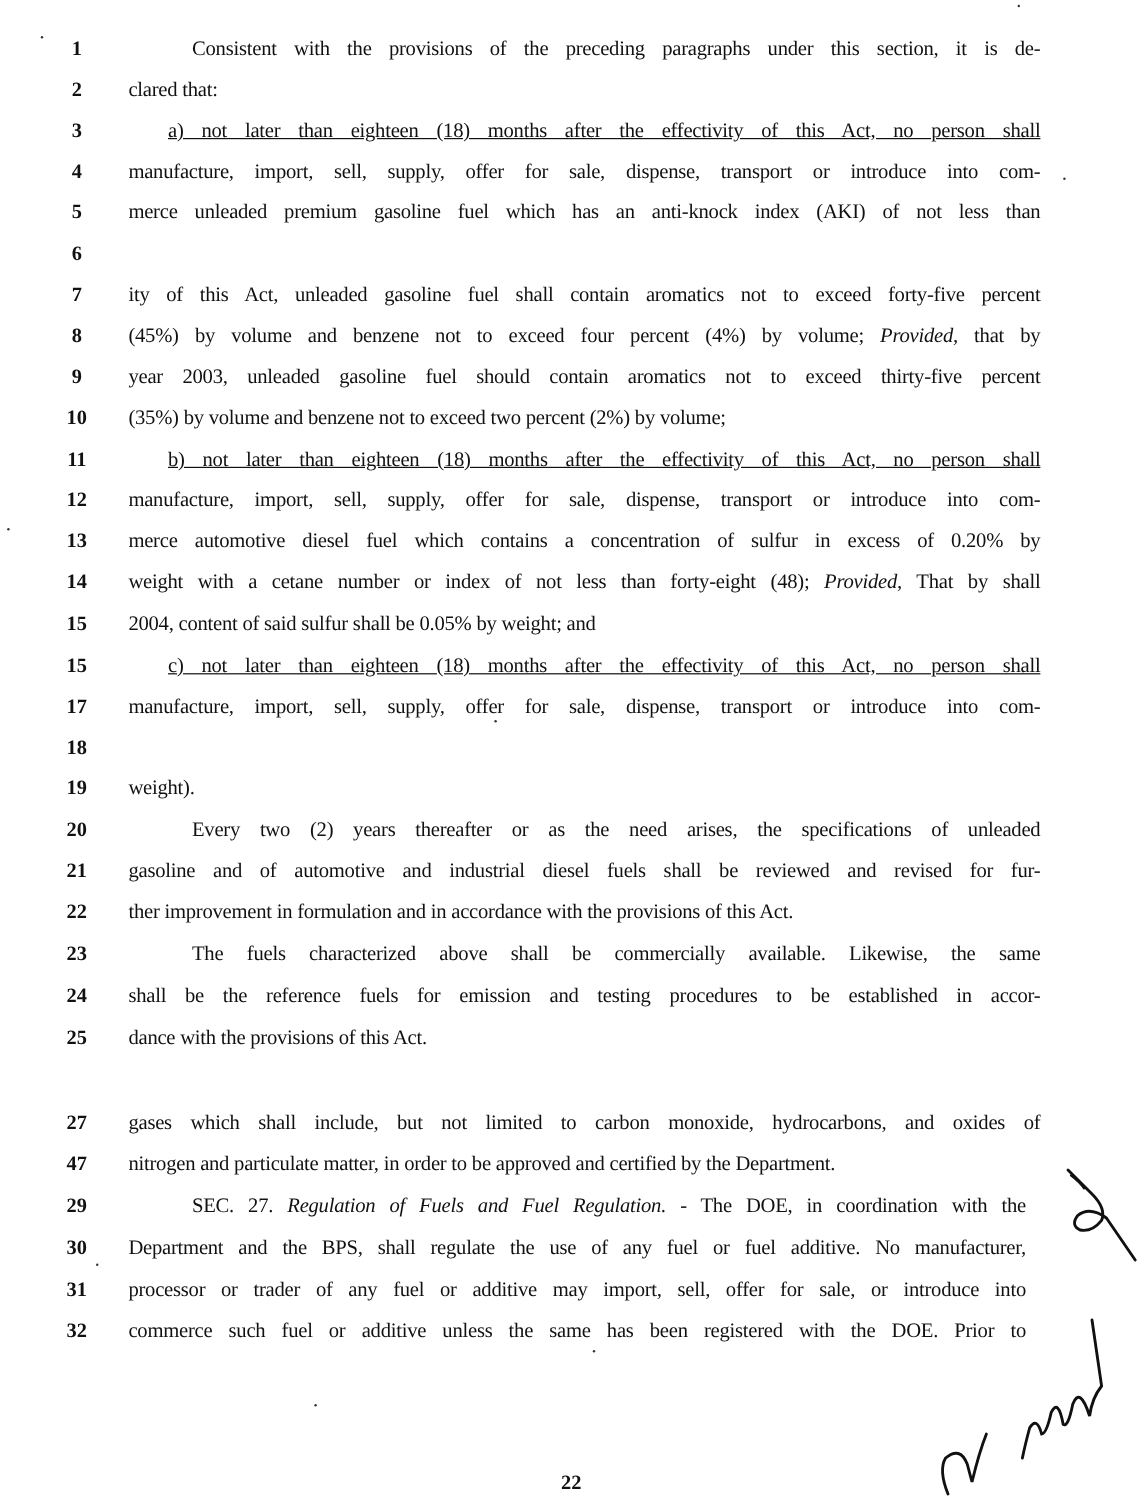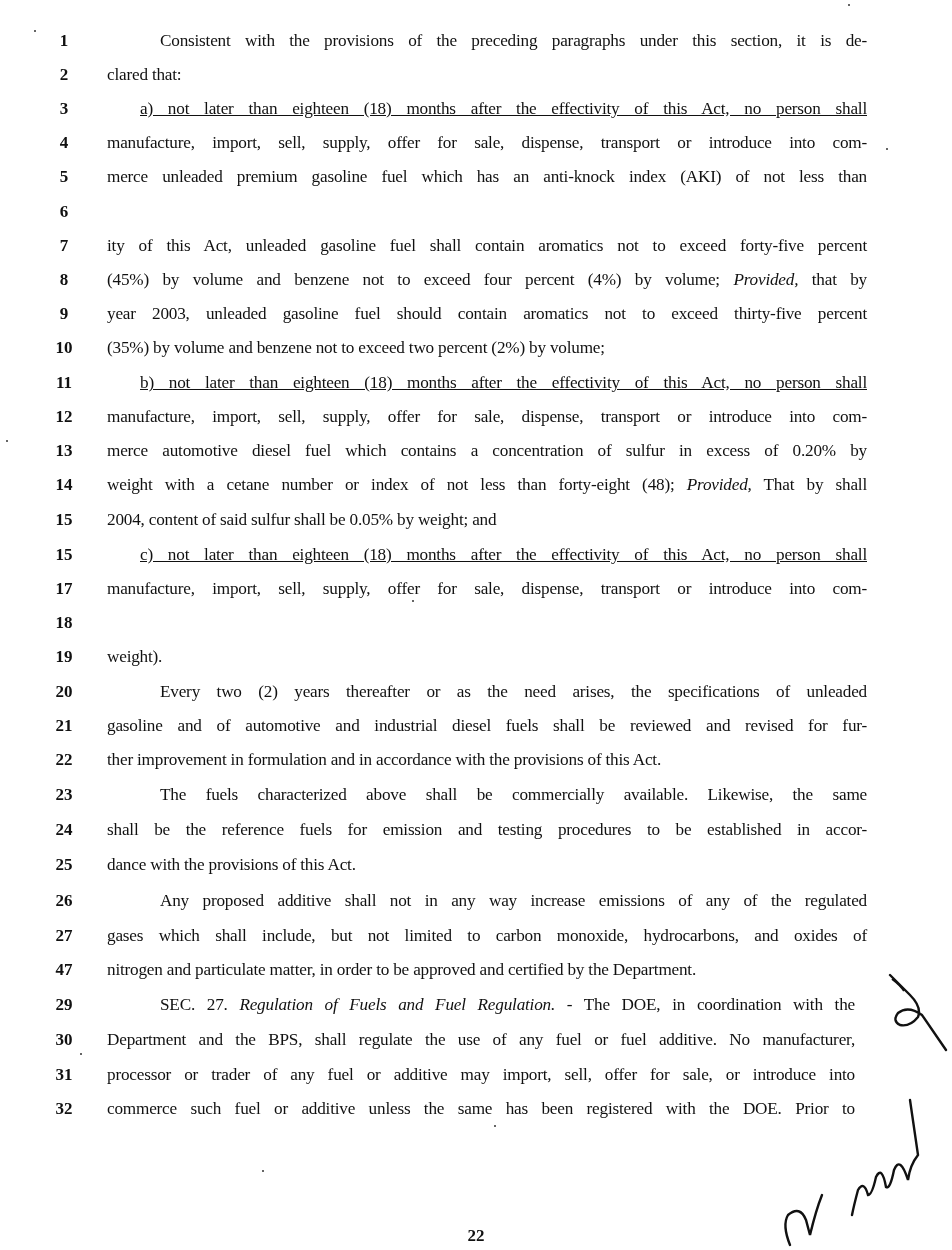--- a/index.html
+++ b/index.html
@@ -154,24 +154,20 @@
   <div class="line" style="top:815px">
     <span class="line-num">24</span>
     <span class="line-text">shall be the reference fuels for emission and testing procedures to be established in accor-</span>
   </div>
 
   <div class="line" style="top:850px">
     <span class="line-num">25</span>
     <span class="line-text last">dance with the provisions of this Act.</span>
   </div>
 
-  <div class="line" style="top:886px">
-    <span class="line-num">26</span>
-    <span class="line-text indent-p">Any proposed additive shall not in any way increase emissions of any of the regulated</span>
-  </div>
 
   <div class="line" style="top:921px">
     <span class="line-num">27</span>
     <span class="line-text">gases which shall include, but not limited to carbon monoxide, hydrocarbons, and oxides of</span>
   </div>
 
   <div class="line" style="top:955px">
     <span class="line-num">47</span>
     <span class="line-text last">nitrogen and particulate matter, in order to be approved and certified by the Department.</span>
   </div>

